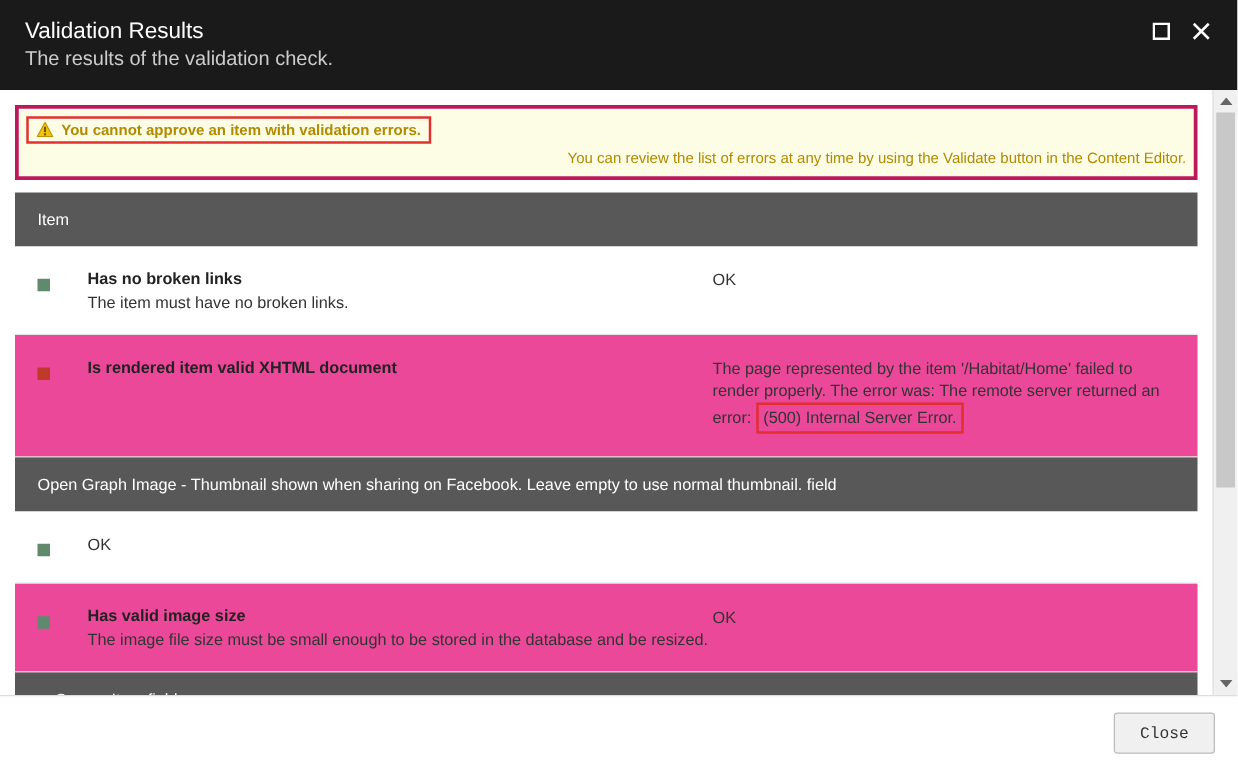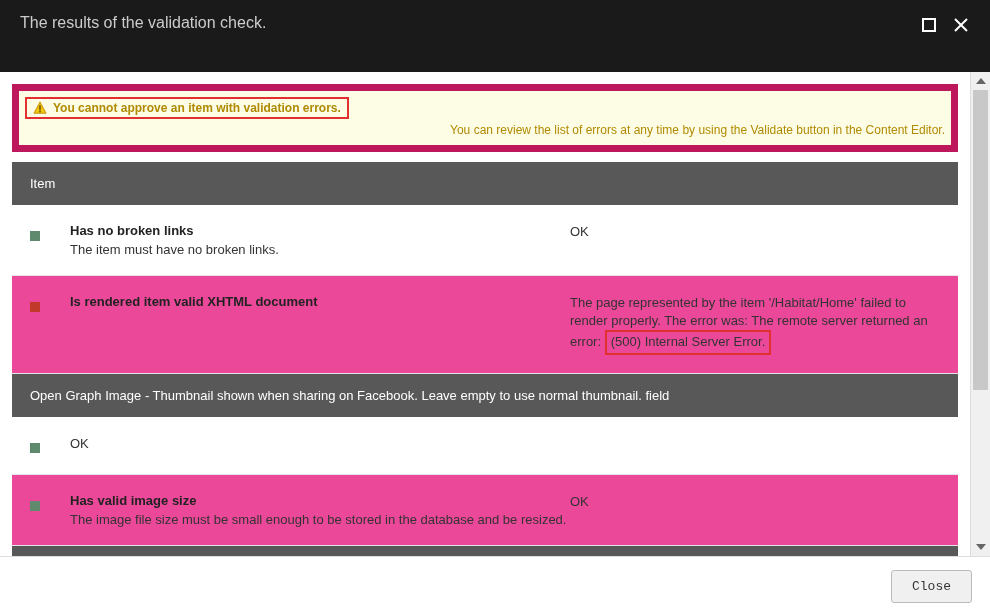--- a/index.html
+++ b/index.html
@@ -11,21 +11,21 @@
   .win-btn { width: 18px; height: 18px; display: inline-flex; align-items: center; justify-content: center; cursor: pointer; }
   .win-btn svg { stroke: #fff; fill: none; stroke-width: 2; }
 
   .body-area { position: relative; height: 484px; }
   .scroll-area { position: absolute; top: 0; left: 0; right: 20px; bottom: 0; overflow-y: auto; padding: 10px 0 0 0; }
   .scrollbar-track { position: absolute; right: 0; top: 0; width: 20px; height: 100%; background: #f0f0f0; border-left: 1px solid #ddd; }
   .scrollbar-arrow { height: 18px; background: #f0f0f0; display:flex; align-items:center; justify-content:center; }
   .scrollbar-arrow svg { fill: #666; }
   .scrollbar-thumb { position: absolute; top: 18px; left: 2px; right: 2px; height: 300px; background: #c8c8c8; }
 
-  .alert { margin: 2px 12px 10px 12px; background: #fdfde6; border: 7px solid #be185d; padding: 6px 6px 8px 6px; font-size: 12px; color: #666; }
+  .alert { margin: 2px 12px 10px 12px; background: #fdfde6; border: 3px solid #be185d; padding: 6px 6px 8px 6px; font-size: 12px; color: #666; }
   .alert-line1 { display:flex; align-items:center; }
   .alert-line1 .warn-icon { width: 14px; height: 14px; margin-right: 6px; flex-shrink:0; }
   .alert-title { color: #b08a00; font-weight: bold; }
   .alert-sub { color: #b08a00; padding-left: 22px; margin-top: 4px; text-align: right; }
   .red-box-1 { border: 2px solid #e03030; padding: 2px 6px; display: inline-flex; align-items: center; }
 
   .section-header { background: #585858; color: #fff; padding: 14px 18px; font-size: 13px; margin: 0 12px; }
   .row { display:flex; align-items:flex-start; padding: 18px 18px; border-bottom: 1px solid #e5e5e5; margin: 0 12px; }
   .row.alt { background: #ec4899; }
   .status-col { width: 40px; padding-top: 6px; }
@@ -39,20 +39,21 @@
   .red-box-2 { border: 2px solid #e03030; display: inline-block; padding: 1px 4px; color: #333; }
 
   .footer { height: 60px; border-top: 1px solid #ddd; display:flex; justify-content:flex-end; align-items:center; padding: 0 18px; }
   .close-btn { background: #f0f0f0; border: 1px solid #bbb; border-radius: 3px; padding: 8px 20px; font-size: 13px; cursor: pointer; color: #333; font-family: Liberation Mono, monospace; }
 </style>
 </head>
 <body>
 
 <div class="titlebar">
   <div class="titlebar-left">
+    <h1>Validation Results</h1>
     <p>The results of the validation check.</p>
   </div>
   <div class="titlebar-right">
     <span class="win-btn">
       <svg width="14" height="14" viewBox="0 0 14 14">
           <rect x="1" y="1" width="12" height="12"></rect>
         </svg>
     </span>
     <span class="win-btn">
       <svg width="14" height="14" viewBox="0 0 14 14">

